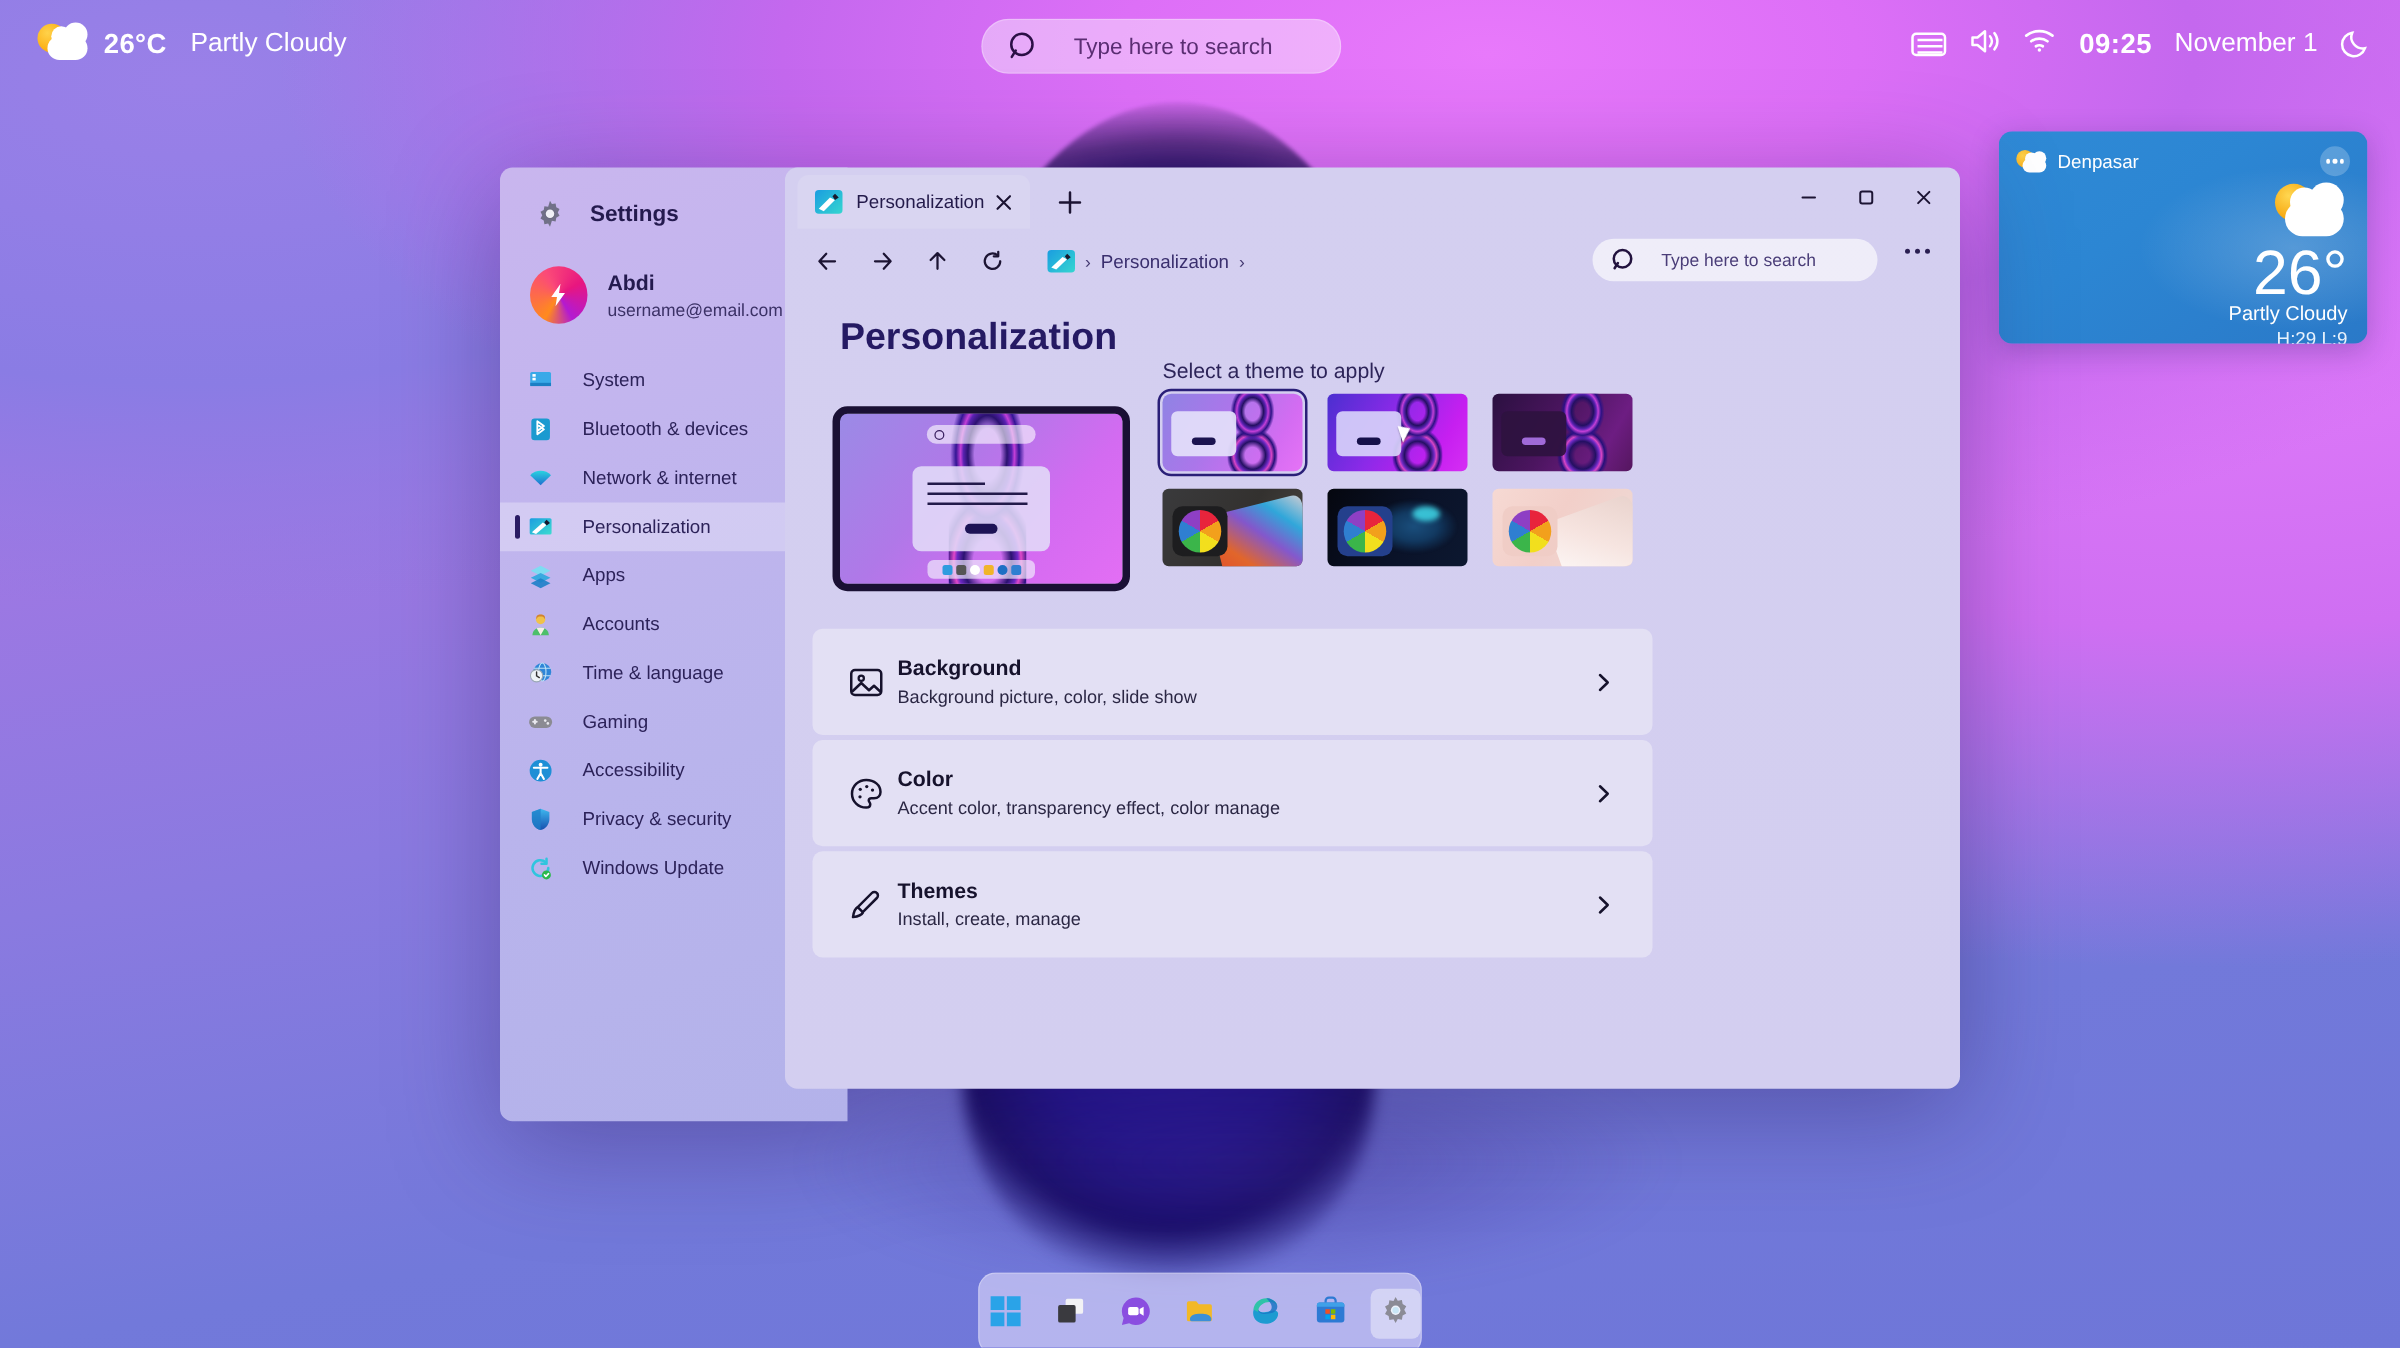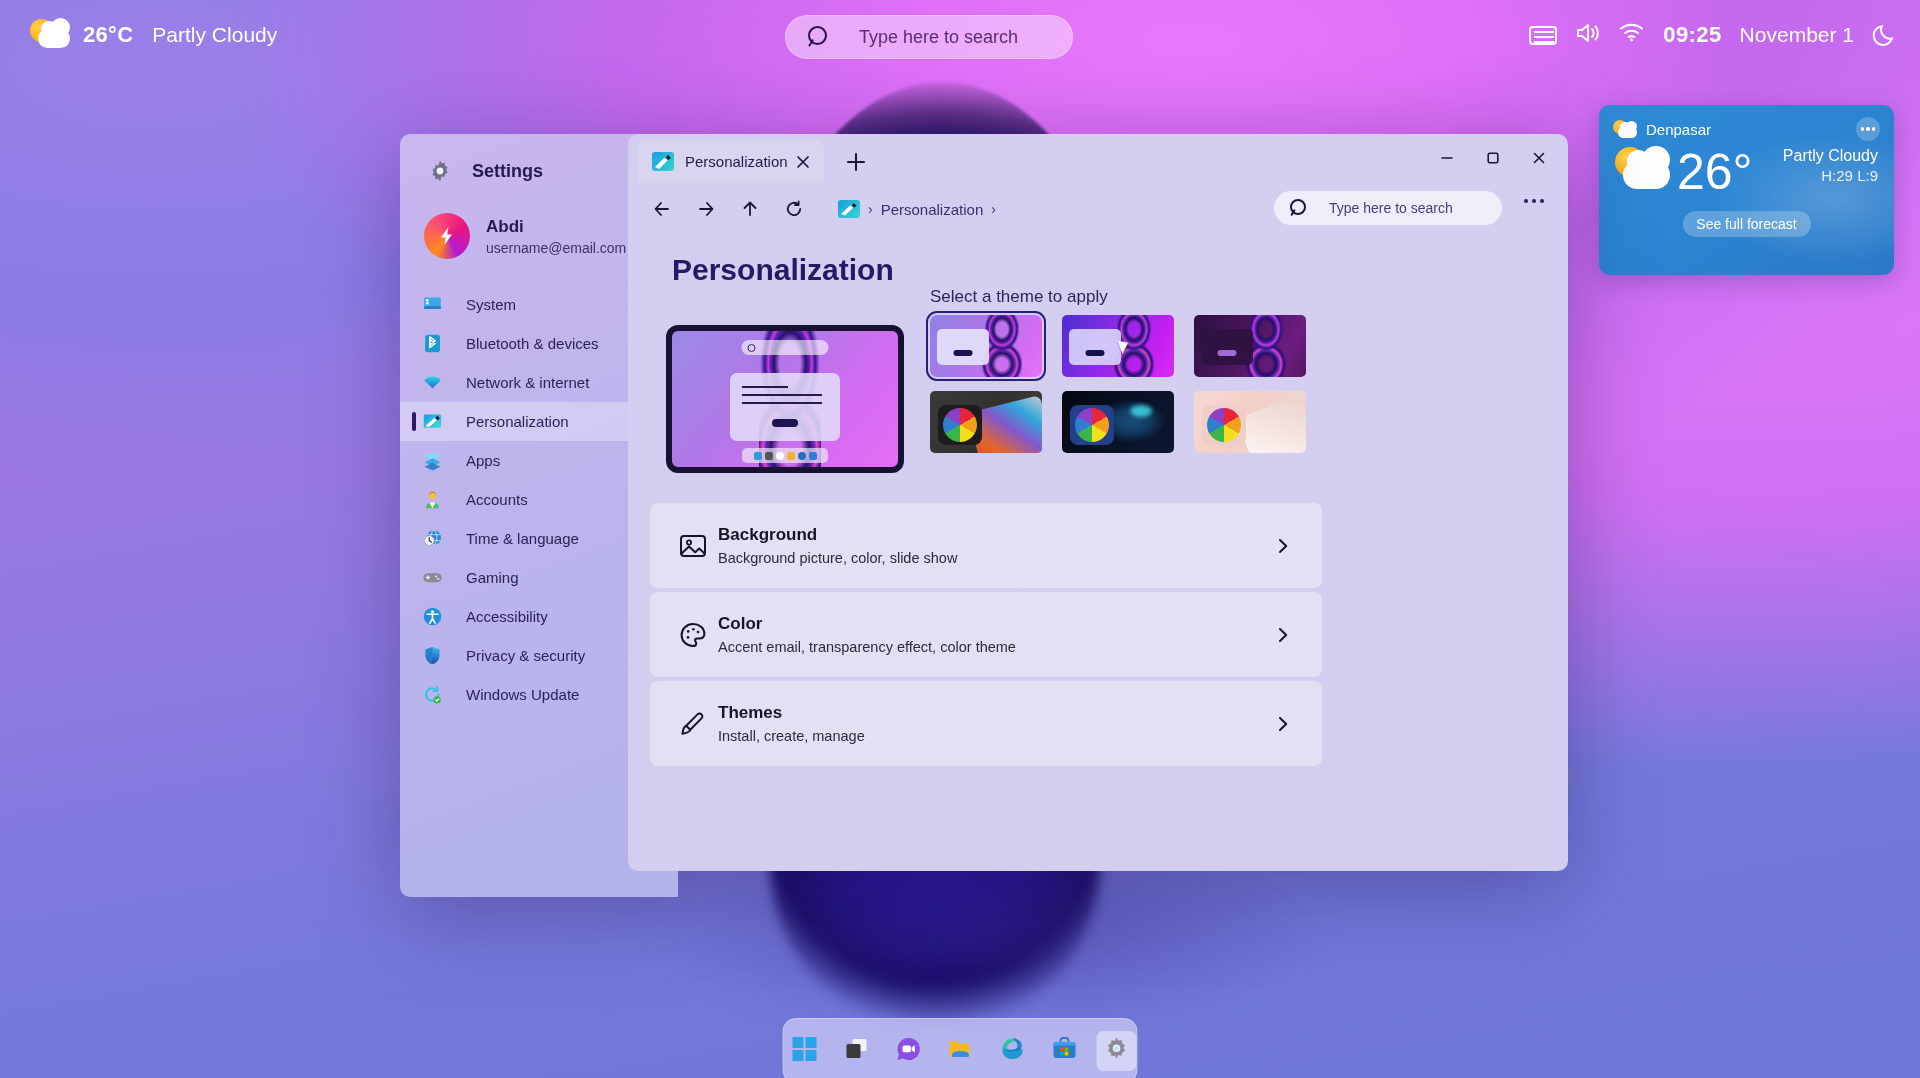--- a/index.html
+++ b/index.html
@@ -94,21 +94,21 @@
   .ww-smallicon { position:relative; width:24px; height:19px; margin-right:9px; }
   .ww-smallicon .s { position:absolute; left:0; top:0; width:14px; height:14px; border-radius:50%;
     background:radial-gradient(circle at 36% 32%, #ffd24a, #f4a30d); }
   .ww-smallicon .c { position:absolute; left:5px; top:7px; width:19px; height:11px; border-radius:6px; background:#fff; }
   .ww-smallicon .c:before { content:''; position:absolute; left:2px; top:-5px; width:10px; height:10px; border-radius:50%; background:#fff; }
   .ww-smallicon .c:after  { content:''; position:absolute; left:8px; top:-6px; width:11px; height:11px; border-radius:50%; background:#fff; }
   .ww-city { color:#fff; font-size:15px; }
   .ww-dots { margin-left:auto; width:24px; height:24px; border-radius:50%;
     background:rgba(255,255,255,.22); display:flex; align-items:center; justify-content:center; cursor:pointer; }
   .ww-dots span { width:3.4px; height:3.4px; background:#fff; border-radius:50%; margin:0 1.2px; }
-  .ww-mid { display:flex; align-items:flex-start; padding:6px 16px 0 14px; }
+  .ww-mid { display:flex; align-items:flex-end; padding:6px 16px 0 14px;flex-direction:column; }
   .ww-bigicon { position:relative; width:60px; height:46px; flex:none; }
   .ww-bigicon .s { position:absolute; left:2px; top:0; width:30px; height:30px; border-radius:50%;
     background:radial-gradient(circle at 36% 32%, #ffd751, #f6a50d 68%, #ef9608); }
   .ww-bigicon .c { position:absolute; left:10px; top:14px; width:47px; height:28px; border-radius:15px; background:#fff; }
   .ww-bigicon .c:before { content:''; position:absolute; left:4px; top:-11px; width:23px; height:23px; border-radius:50%; background:#fff; }
   .ww-bigicon .c:after  { content:''; position:absolute; left:19px; top:-15px; width:28px; height:28px; border-radius:50%; background:#fff; }
   .ww-temp { color:#fff; font-size:50px; font-weight:300; margin-left:4px; line-height:1; }
   .ww-right { margin-left:auto; text-align:right; }
   .ww-cond { color:#fff; font-size:16px; }
   .ww-hl { color:#e8f2fc; font-size:15px; margin-top:2px; }
@@ -656,21 +656,21 @@
           <div class="srow">
             <svg class="srow-ic" viewBox="0 0 30 30">
               <path d="M15 4C8.6 4 3.6 8.8 3.6 15S8.6 26 15 26c2 0 3.2-1.1 3.2-2.6 0-1.4-1.2-2-1.2-3.1 0-1 .9-1.8 2.1-1.8h2.1c3.4 0 5.2-2.2 5.2-5C26.4 8 21.4 4 15 4z" fill="none" stroke="#16122c" stroke-width="2"></path>
               <circle cx="10.2" cy="11.4" r="1.3" fill="#16122c"></circle>
               <circle cx="15.4" cy="9.2" r="1.3" fill="#16122c"></circle>
               <circle cx="20" cy="12" r="1.3" fill="#16122c"></circle>
               <circle cx="10" cy="17.4" r="1.3" fill="#16122c"></circle>
             </svg>
             <div class="srow-txt">
               <div class="srow-title">Color</div>
-              <div class="srow-sub">Accent email, transparency effect, color theme</div>
+              <div class="srow-sub">Accent color, transparency effect, color manage</div>
             </div>
             <svg class="srow-chev" width="18" height="18" viewBox="0 0 18 18">
               <path d="M6 3l6.2 6L6 15" fill="none" stroke="#16122c" stroke-width="2" stroke-linecap="round" stroke-linejoin="round"></path>
             </svg>
           </div>
           <div class="srow">
             <svg class="srow-ic" viewBox="0 0 30 30">
               <path d="M23.5 5.4a2.8 2.8 0 00-4 0L8.2 16.7l4 4L23.5 9.4a2.8 2.8 0 000-4z" fill="none" stroke="#16122c" stroke-width="2" stroke-linejoin="round"></path>
               <path d="M8.2 16.7c-2 1-3.2 3.4-3.8 8 4.6-.6 7-1.8 8-3.8" fill="none" stroke="#16122c" stroke-width="2" stroke-linejoin="round"></path>
             </svg>

